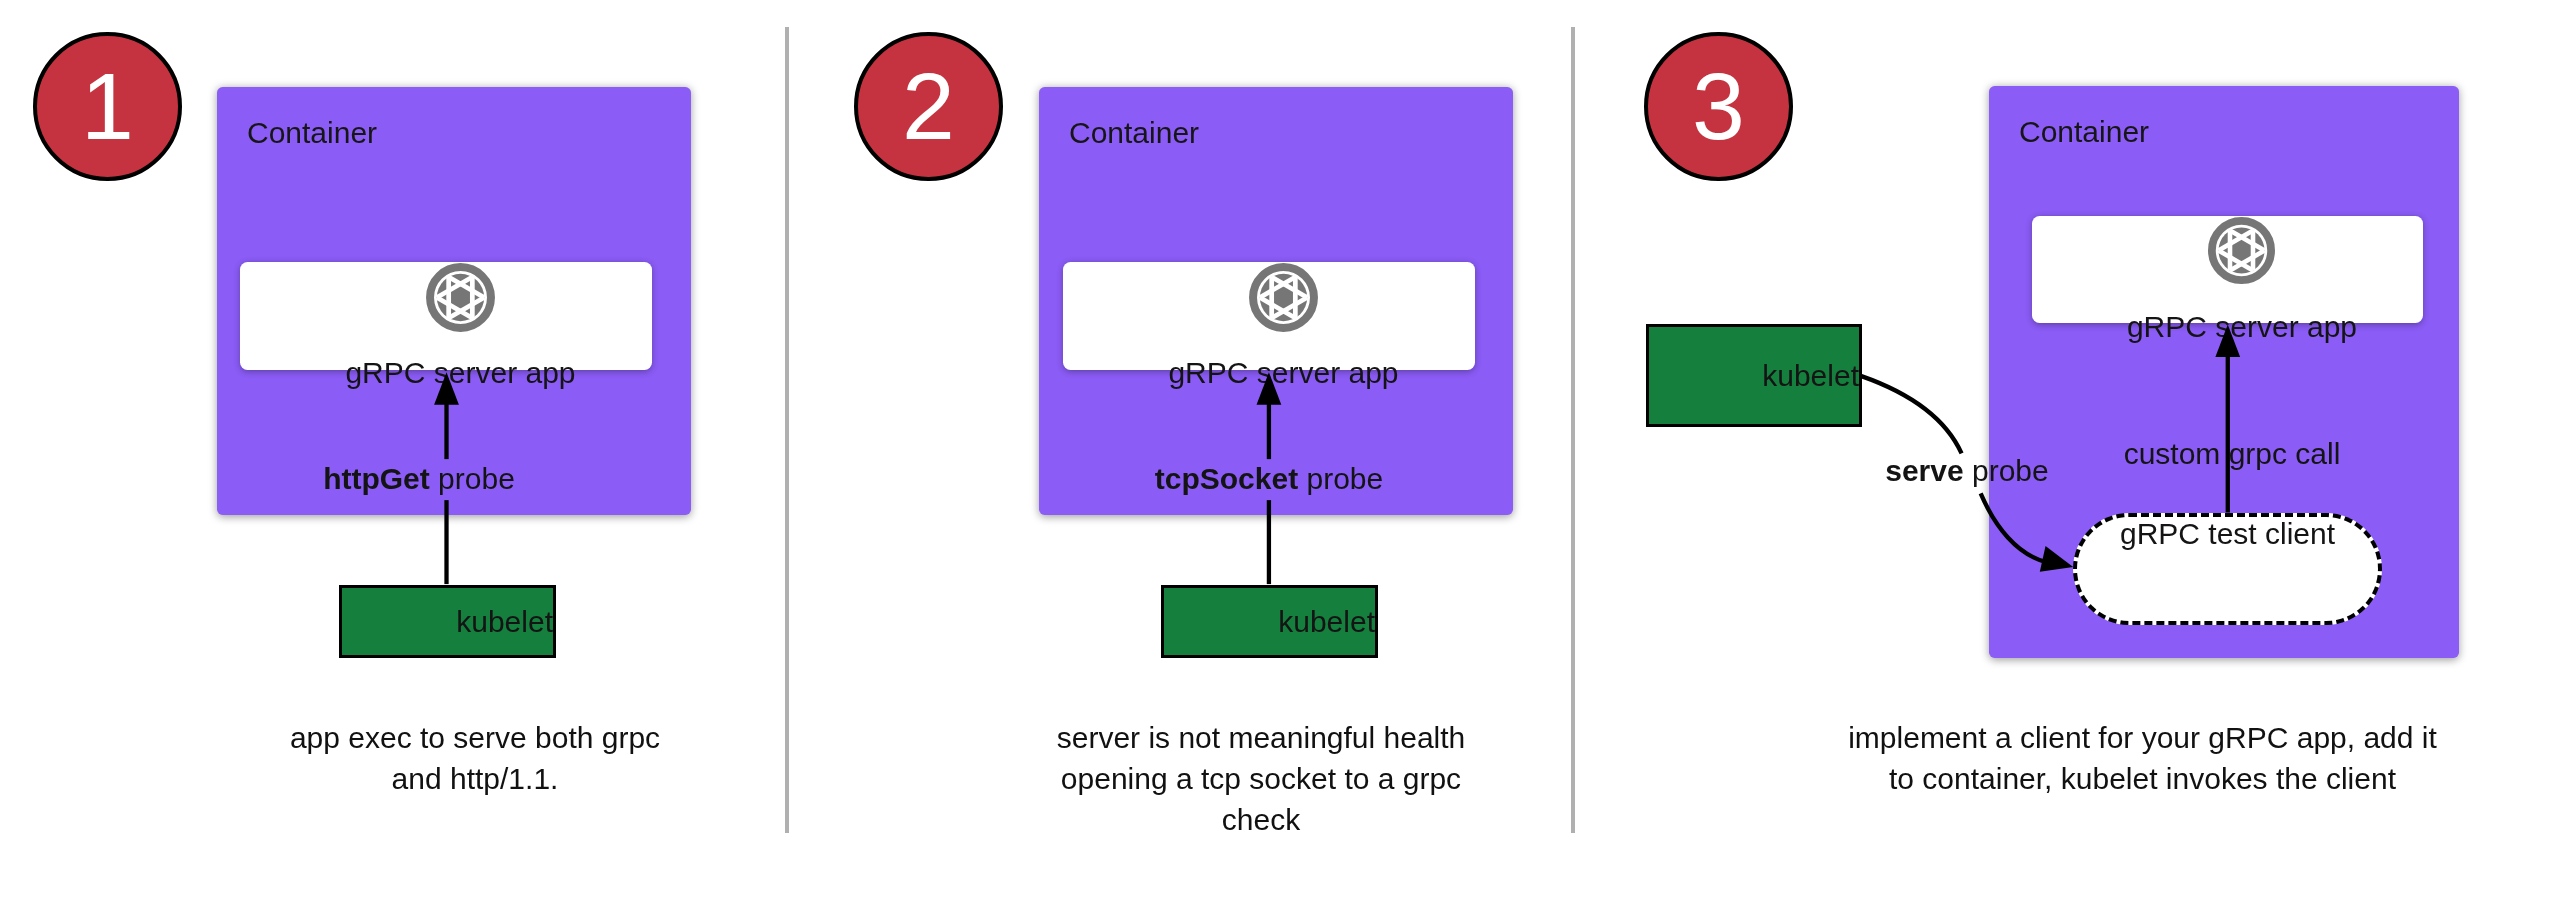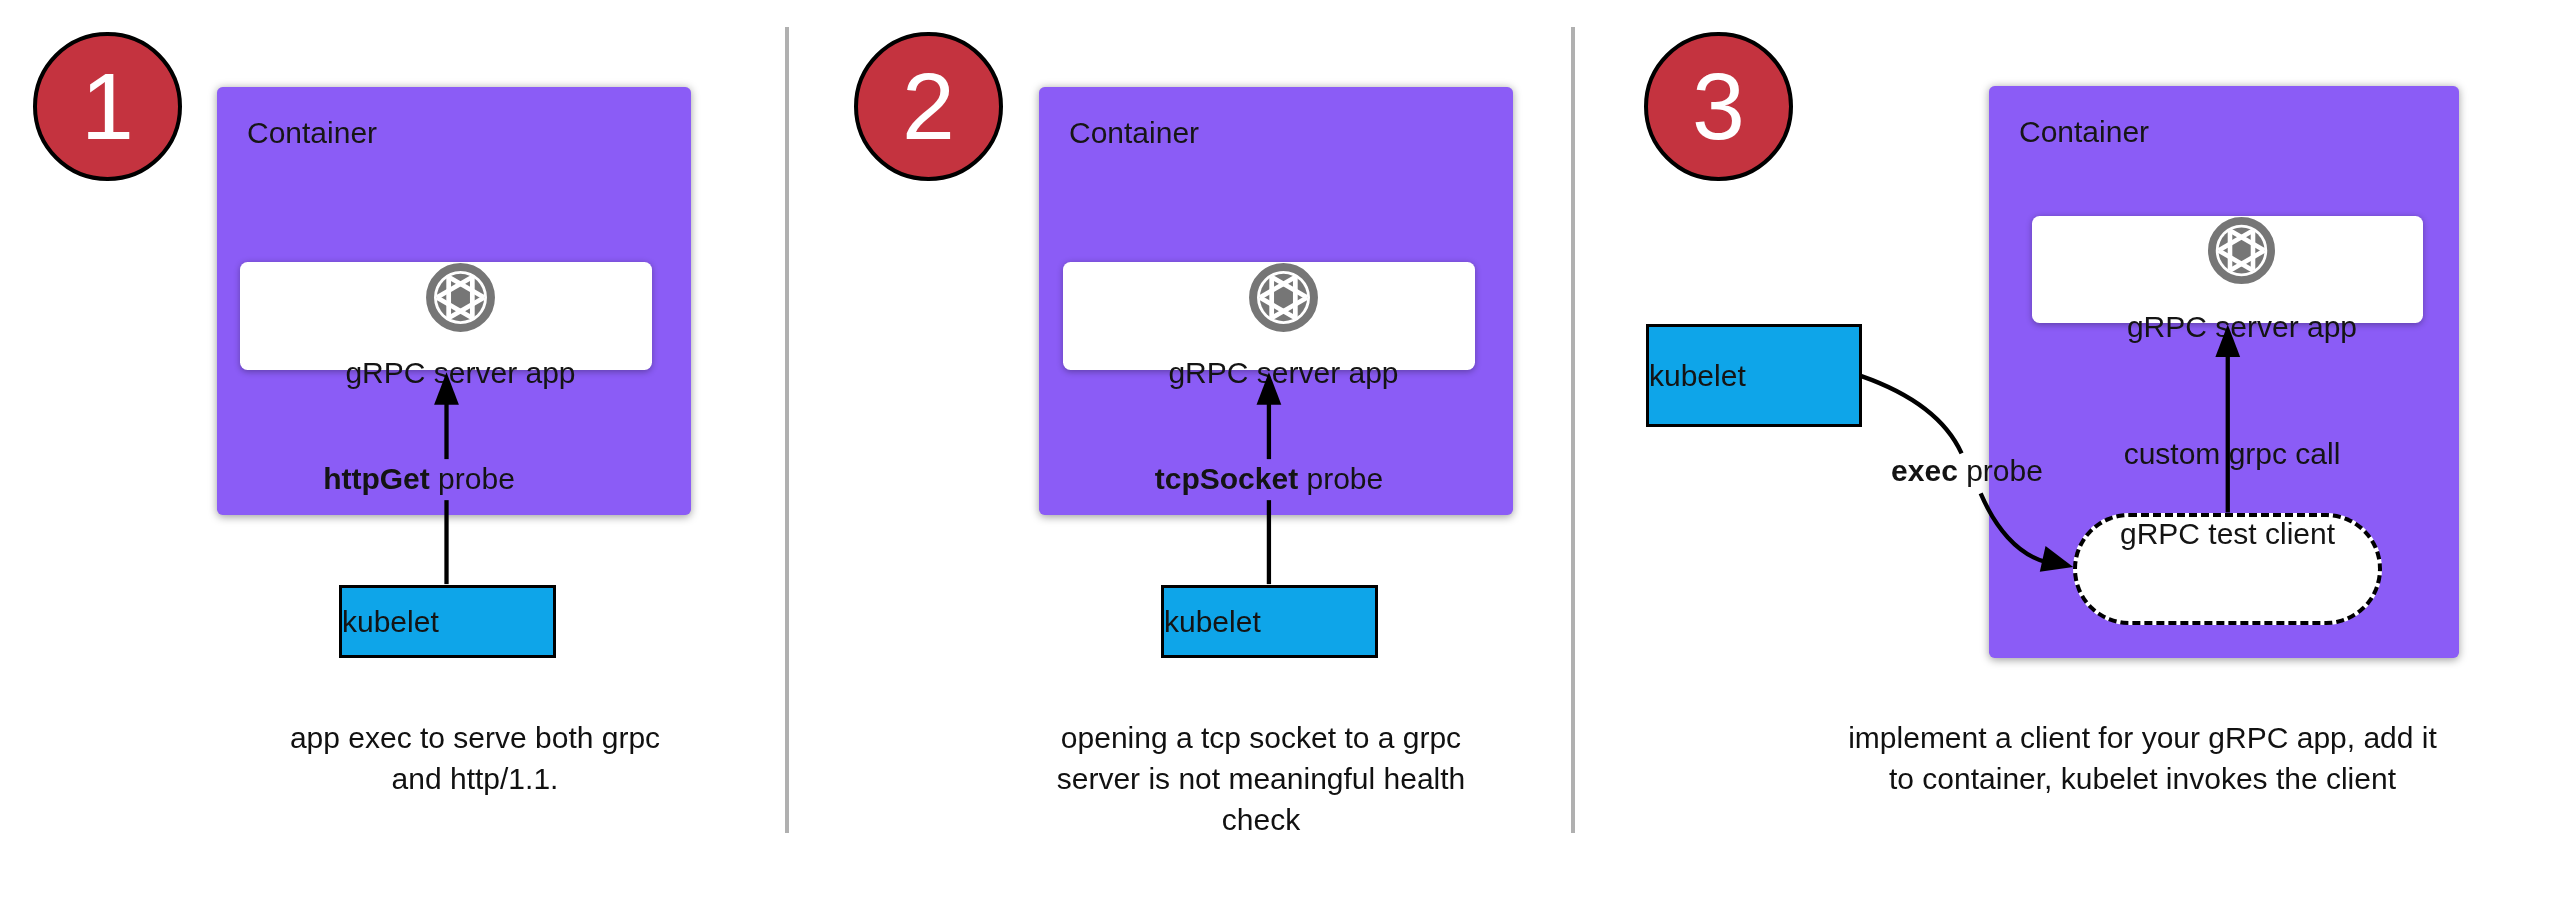--- a/index.html
+++ b/index.html
@@ -40,22 +40,22 @@
     display:flex;align-items:center;padding-left:29px;box-sizing:border-box;
     gap:23px;z-index:2;flex-direction:column;
   }
   #app-box-1{left:240px;top:262px;width:412px;height:108px;}
   #app-box-2{left:1063px;top:262px;width:412px;height:108px;}
   #app-box-3{left:2032px;top:216px;width:391px;height:107px;}
   .app-box .icon-wrap{width:71px;height:71px;flex:0 0 auto;}
   .app-label{font-size:30px;white-space:nowrap;}
 
   .kubelet-box{
-    position:absolute;background:#0ea5e9;border:3.8px solid #000;box-sizing:border-box;
-    display:flex;align-items:center;justify-content:flex-start;font-size:30px;z-index:2;
+    position:absolute;background:#15803d;border:3.8px solid #000;box-sizing:border-box;
+    display:flex;align-items:center;justify-content:flex-end;font-size:30px;z-index:2;
   }
   #kubelet-1{left:339px;top:585px;width:217px;height:73px;}
   #kubelet-2{left:1161px;top:585px;width:217px;height:73px;}
   #kubelet-3{left:1646px;top:324px;width:216px;height:103px;}
 
   #arrow-layer{position:absolute;left:0;top:0;z-index:3;pointer-events:none;}
 
   .probe-label{
     position:absolute;width:286px;text-align:center;font-size:30px;line-height:41px;
     white-space:pre;z-index:5;
@@ -194,33 +194,33 @@
   <g fill="#000" stroke="none">
     <polygon points="468,390 455,424 481,424"></polygon>
     <polygon points="1330,390 1317,424 1343,424"></polygon>
     <polygon points="2335,340 2322,374 2348,374"></polygon>
     <polygon points="2173,594 2138,599 2144,572"></polygon>
   </g>
 </svg>
 
 <div class="probe-label" id="probe-label-1"><b>httpGet</b><span> probe</span></div>
 <div class="probe-label" id="probe-label-2"><b>tcpSocket</b><span> probe</span></div>
-<div id="exec-label"><b>exec</b><span> probe</span></div>
+<div id="exec-label"><b>serve</b><span> probe</span></div>
 <div id="custom-call-label">custom grpc call</div>
 
 <div class="test-client-oval">
   <span>gRPC test client</span>
 </div>
 
 <div class="caption" id="caption-1">
   <div>app exec to serve both grpc</div>
   <div>and http/1.1.</div>
 </div>
 <div class="caption" id="caption-2">
+  <div>server is not meaningful health</div>
   <div>opening a tcp socket to a grpc</div>
-  <div>server is not meaningful health</div>
   <div>check</div>
 </div>
 <div class="caption" id="caption-3">
   <div>implement a client for your gRPC app, add it</div>
   <div>to container, kubelet invokes the client</div>
 </div>
 
 
 </body></html>

